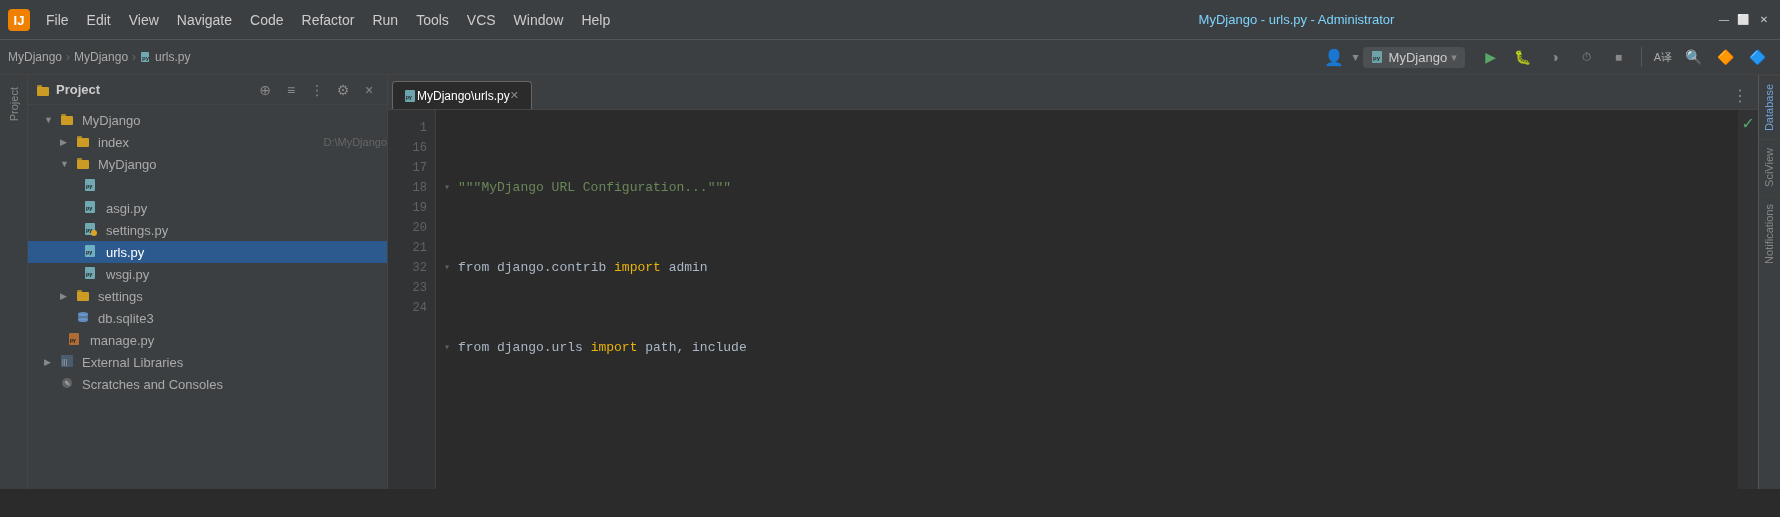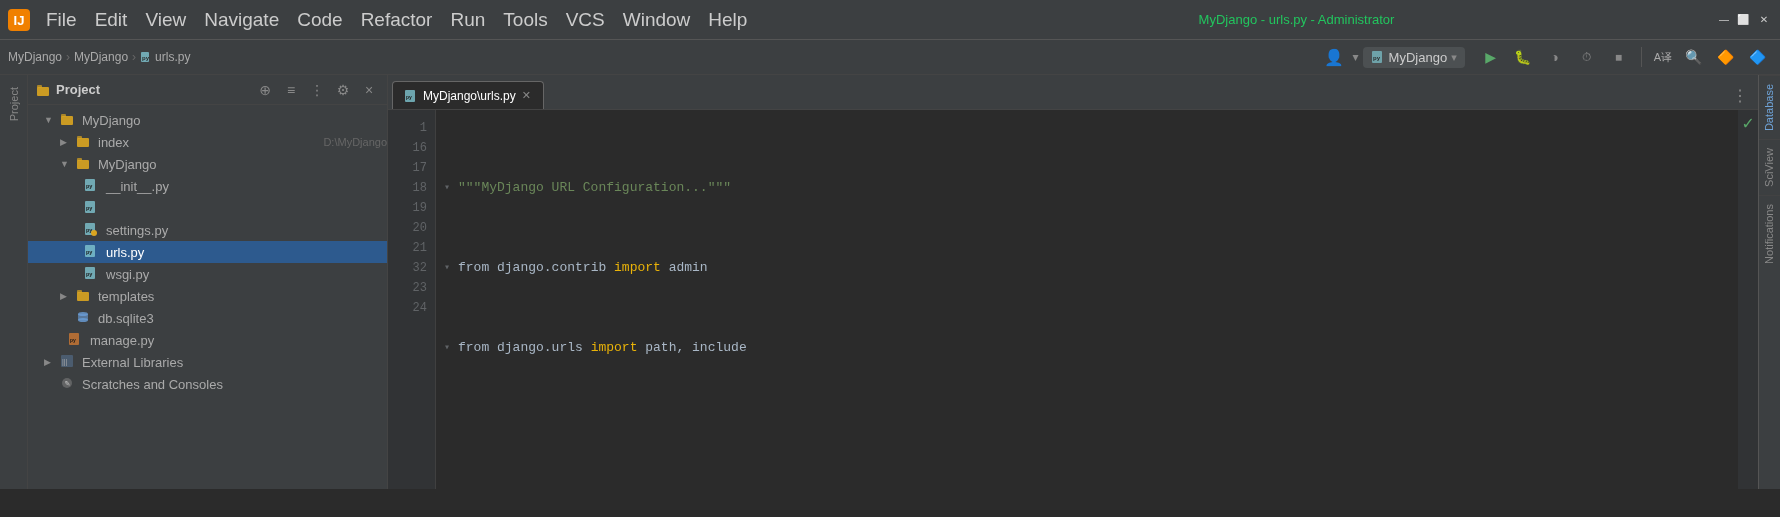--- a/index.html
+++ b/index.html
@@ -30,27 +30,27 @@
     }
     .title-bar-menu {
       display: flex;
       gap: 2px;
       flex: 1;
     }
     .menu-item {
       padding: 4px 8px;
       color: #ccc;
       cursor: pointer;
-      font-size: 19px;
+      font-size: 14px;
       border-radius: 3px;
     }
     .title-bar-center {
       flex: 1;
       text-align: center;
-      color: #22c55e;
+      color: #7dd3fc;
       font-size: 13px;
     }
     .title-bar-controls {
       display: flex;
       gap: 4px;
       align-items: center;
     }
     .win-btn {
       width: 14px;
       height: 14px;
@@ -166,21 +166,20 @@
       display: flex;
       align-items: center;
       padding: 0 12px;
       height: 28px;
       font-size: 12px;
       cursor: pointer;
       color: #aaa;
       background: #4c5052;
       border-radius: 4px 4px 0 0;
       margin-right: 2px;
-      gap: 6px;
       border: 1px solid #555;
       border-bottom: none;
     }
     .editor-tab.active {
       background: #2b2b2b;
       color: #fff;
       border-color: #666;
     }
     .tab-close {
       font-size: 11px;
@@ -437,34 +436,34 @@
         <div class="indent"></div>
         <div class="indent"></div>
         <div class="indent"></div>
         <div class="arrow" style="width:8px;"></div>
         <div class="icon">
           <svg width="14" height="14" viewBox="0 0 14 14">
               <rect x="1" y="1" width="10" height="12" rx="1" fill="#7ec4cf" opacity="0.8"></rect>
               <text x="2" y="10" fill="#1a1a1a" font-size="5.5" font-weight="bold">py</text>
             </svg>
         </div>
-        <span class="label">__init__.py</span>
       </div>
 
       <div class="tree-item">
         <div class="indent"></div>
         <div class="indent"></div>
         <div class="indent"></div>
         <div class="arrow" style="width:8px;"></div>
         <div class="icon">
           <svg width="14" height="14" viewBox="0 0 14 14">
               <rect x="1" y="1" width="10" height="12" rx="1" fill="#7ec4cf" opacity="0.8"></rect>
               <text x="2" y="10" fill="#1a1a1a" font-size="5.5" font-weight="bold">py</text>
             </svg>
         </div>
+        <span class="label">asgi.py</span>
       </div>
 
       <div class="tree-item">
         <div class="indent"></div>
         <div class="indent"></div>
         <div class="indent"></div>
         <div class="arrow" style="width:8px;"></div>
         <div class="icon">
           <svg width="14" height="14" viewBox="0 0 14 14">
               <rect x="1" y="1" width="10" height="12" rx="1" fill="#7ec4cf" opacity="0.8"></rect>
@@ -506,21 +505,21 @@
       <div class="tree-item">
         <div class="indent"></div>
         <div class="indent"></div>
         <div class="arrow">▶</div>
         <div class="icon">
           <svg width="14" height="14" viewBox="0 0 14 14">
               <rect x="1" y="4" width="12" height="9" rx="1" fill="#daa520" opacity="0.9"></rect>
               <rect x="1" y="2" width="5" height="3" rx="1" fill="#daa520" opacity="0.7"></rect>
             </svg>
         </div>
-        <span class="label">templates</span>
+        <span class="label">settings</span>
       </div>
 
       <div class="tree-item">
         <div class="indent"></div>
         <div class="indent"></div>
         <div class="arrow" style="width:16px;"></div>
         <div class="icon">
           <svg width="14" height="14" viewBox="0 0 14 14">
               <ellipse cx="7" cy="4" rx="5" ry="2" fill="#6a9fd8" opacity="0.8"></ellipse>
               <rect x="2" y="4" width="10" height="6" fill="#6a9fd8" opacity="0.6"></rect>

